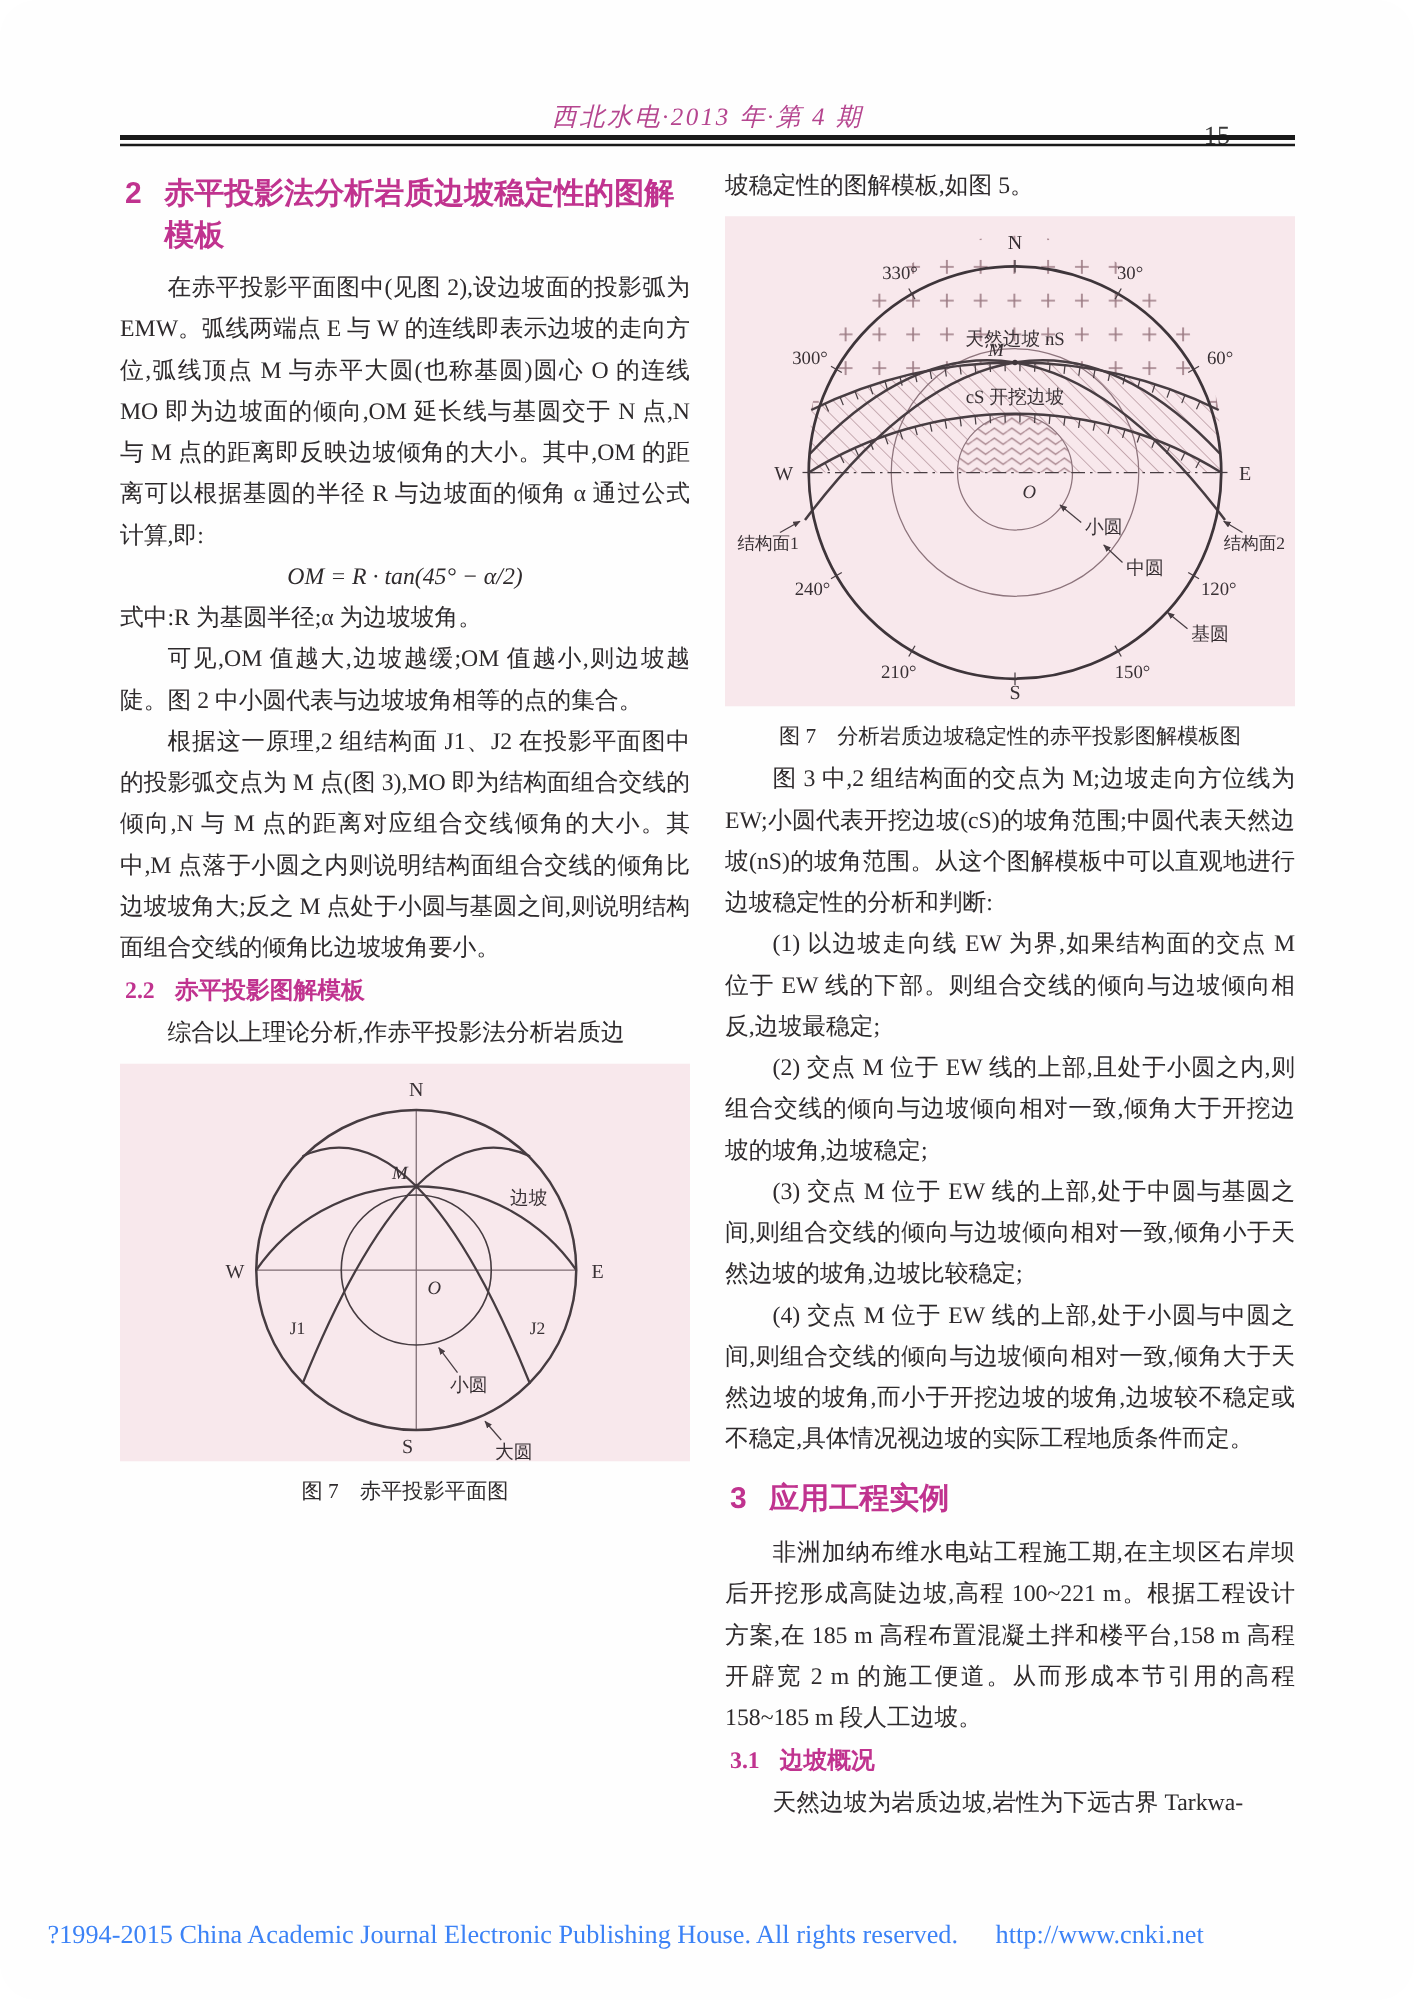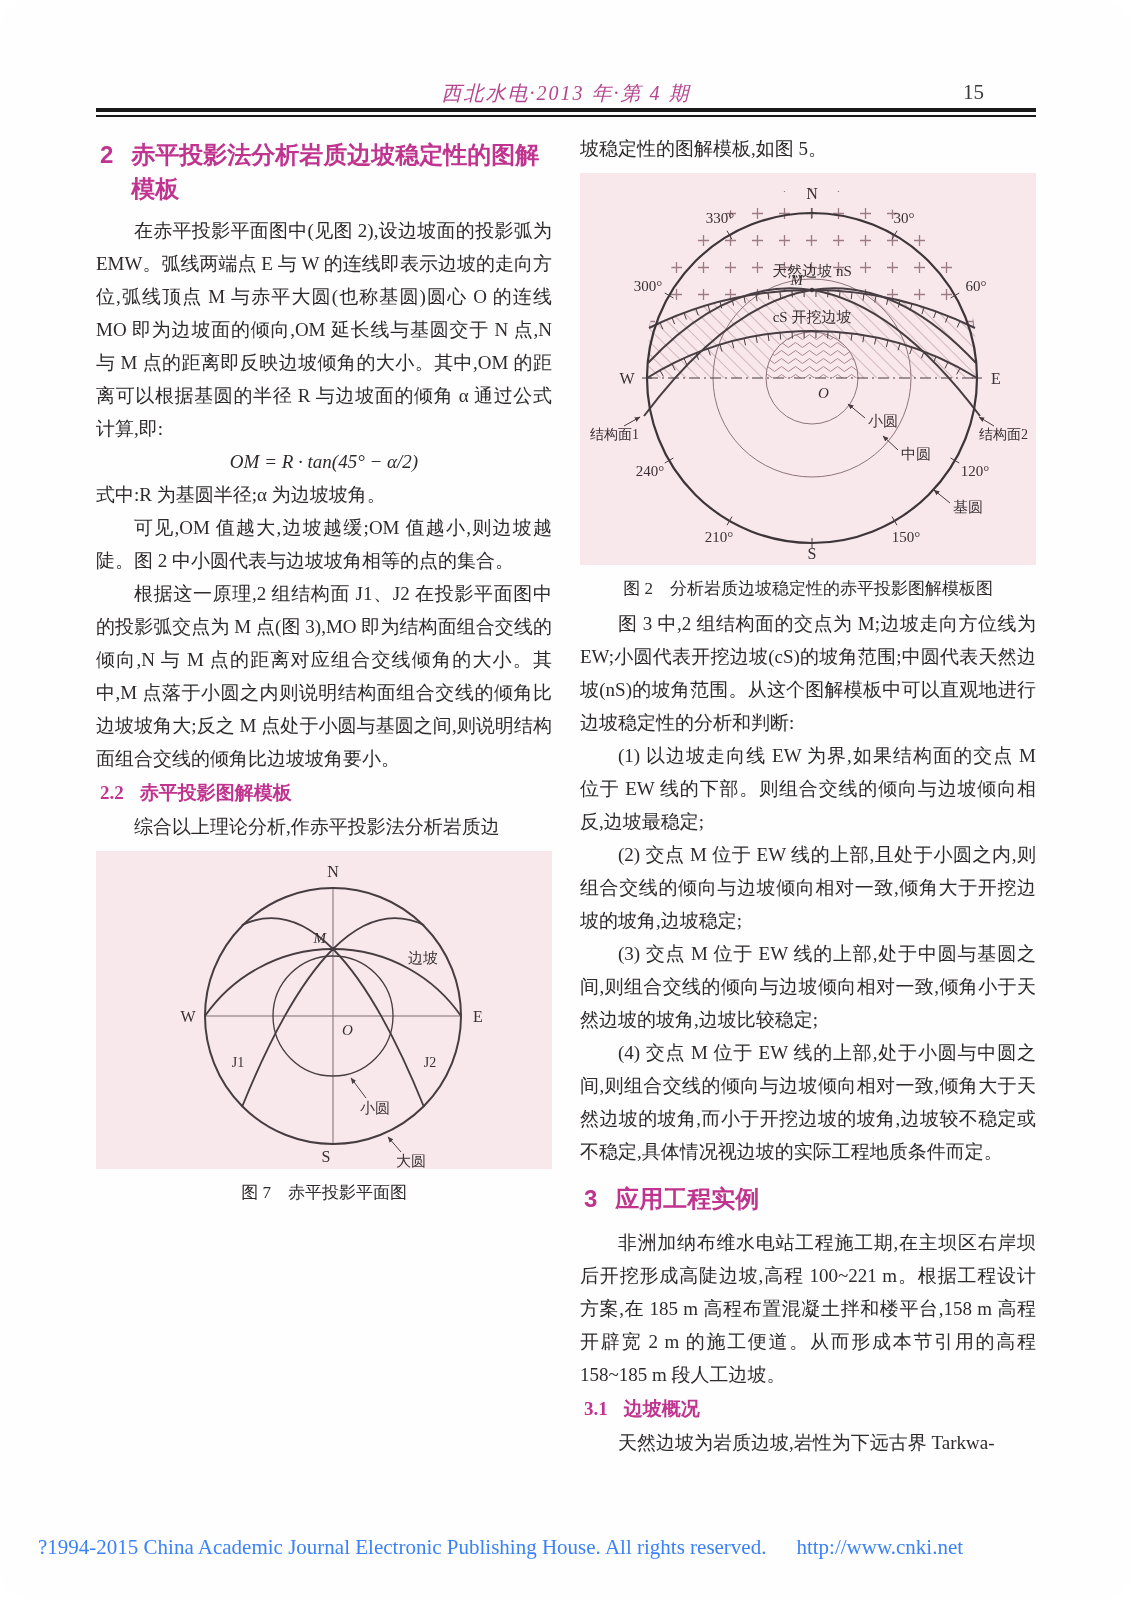--- a/index.html
+++ b/index.html
@@ -3,21 +3,21 @@
 <meta charset="utf-8">
 <style>
   html,body { margin:0; padding:0; }
   body { width:1131px; height:1600px; background:#ffffff; position:relative;
          font-family:"Liberation Serif", serif; }
   .page { position:absolute; inset:0; background:#fefefe; overflow:hidden;border-radius:29px; }
 
   
   .header { position:absolute; top:80px; left:96px; width:940px; text-align:center; }
   .journal { color:#b5458f; font-size:20px; letter-spacing:2px; font-style:italic; }
-  .pageno { position:absolute; right:52px; top:0; color:#3a3a3a; font-size:21px; font-style:normal; }
+  .pageno { position:absolute; right:52px; top:16px; color:#3a3a3a; font-size:21px; font-style:normal; }
   .rule { position:absolute; top:108px; left:96px; width:940px; height:3px;
           border-top:4px solid #1a1a1a; border-bottom:2px solid #1a1a1a; }
 
   
   .cols { position:absolute; left:96px; top:132px; width:940px; display:flex; gap:28px; }
   .col { width:456px; }
 
   .body { font-size:19px; line-height:33px; margin:0; text-align:justify; color:#2e2a2c; }
   .indent { text-indent:2em; }
   .formula { text-align:center; font-style:italic; text-indent:0; }
@@ -244,21 +244,21 @@
           <text x="221" y="112" text-anchor="end" class="ital">M</text>
           <text x="230" y="149" text-anchor="middle" class="cjk">cS 开挖边坡</text>
           <text x="236" y="225" class="ital">O</text>
           <text x="286" y="253" class="cjk">小圆</text>
           <text x="319" y="286" class="cjk">中圆</text>
           <text x="371" y="339" class="cjk">基圆</text>
           <text x="8" y="266" class="cjk" style="font-size:14px">结构面1</text>
           <text x="446" y="266" text-anchor="end" class="cjk" style="font-size:14px">结构面2</text>
         </svg>
       </div>
-      <p class="caption">图 2　分析岩质边坡稳定性的赤平投影图解模板图</p>
+      <p class="caption">图 7　分析岩质边坡稳定性的赤平投影图解模板图</p>
 
       <p class="body indent">图 3 中,2 组结构面的交点为 M;边坡走向方位线为 EW;小圆代表开挖边坡(cS)的坡角范围;中圆代表天然边坡(nS)的坡角范围。从这个图解模板中可以直观地进行边坡稳定性的分析和判断:</p>
       <p class="body indent">(1) 以边坡走向线 EW 为界,如果结构面的交点 M 位于 EW 线的下部。则组合交线的倾向与边坡倾向相反,边坡最稳定;</p>
       <p class="body indent">(2) 交点 M 位于 EW 线的上部,且处于小圆之内,则组合交线的倾向与边坡倾向相对一致,倾角大于开挖边坡的坡角,边坡稳定;</p>
       <p class="body indent">(3) 交点 M 位于 EW 线的上部,处于中圆与基圆之间,则组合交线的倾向与边坡倾向相对一致,倾角小于天然边坡的坡角,边坡比较稳定;</p>
       <p class="body indent">(4) 交点 M 位于 EW 线的上部,处于小圆与中圆之间,则组合交线的倾向与边坡倾向相对一致,倾角大于天然边坡的坡角,而小于开挖边坡的坡角,边坡较不稳定或不稳定,具体情况视边坡的实际工程地质条件而定。</p>
 
       <div class="h-main" style="margin-top:14px">
         <span class="num">3</span>
         <span class="ttl">应用工程实例</span>

